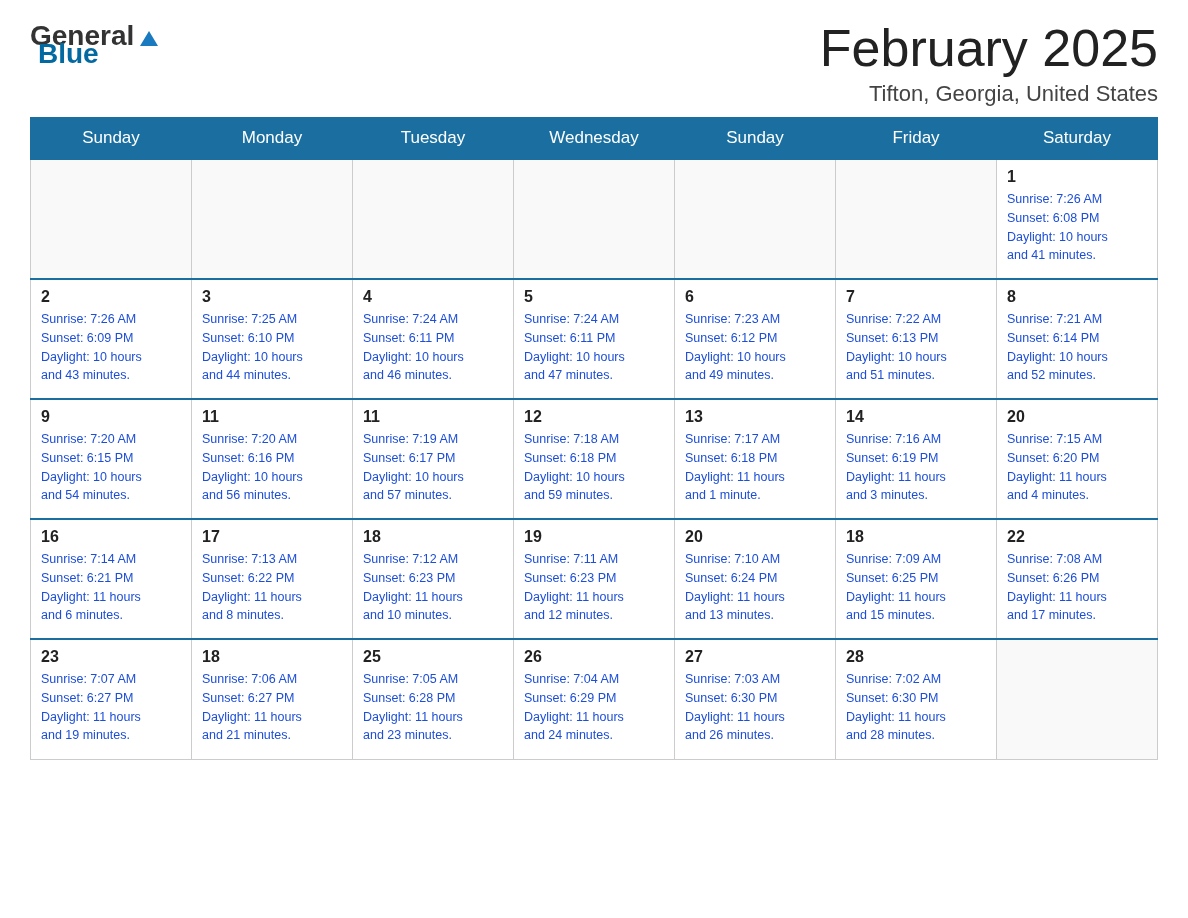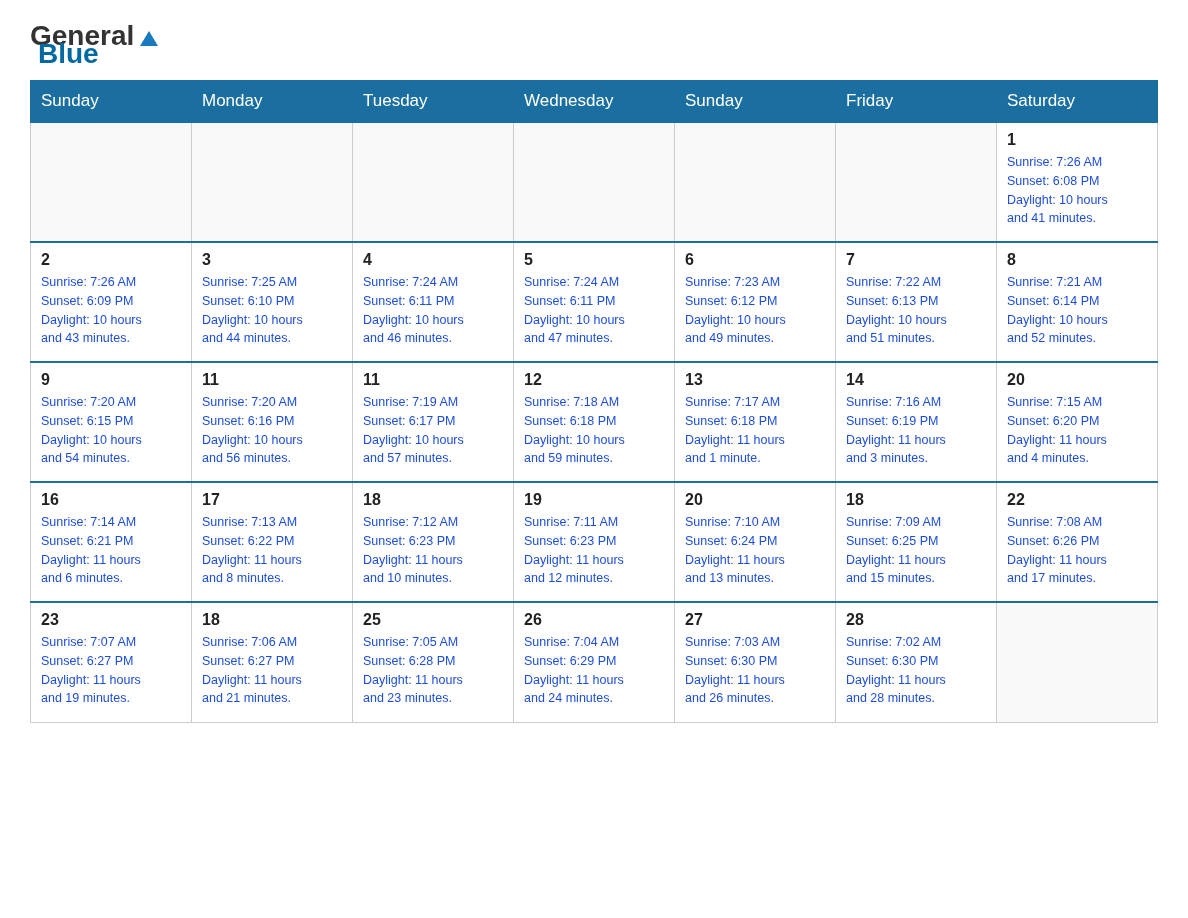--- a/index.html
+++ b/index.html
@@ -55,21 +55,21 @@
       width: 100%;
       border-collapse: collapse;
       margin-top: 10px;
     }
     .calendar th {
       background-color: #1a6fa0;
       color: #fff;
       font-size: 17px;
       font-weight: normal;
       padding: 10px 10px;
-      text-align: left;
+      text-align: center;
       border: 1px solid #1a6fa0;
     }
     .calendar td {
       vertical-align: top;
       padding: 8px 10px;
       border: 1px solid #ccc;
       width: 14.28%;
       height: 120px;
       font-size: 13px;
       color: #333;
@@ -98,20 +98,24 @@
 
 <div class="header">
   <div class="logo">
     <div class="logo-row">
       <span class="logo-text-general">General</span>
       <span style="display:inline-block; width:0; height:0; border-left:9px solid transparent; border-right:9px solid transparent; border-bottom:15px solid #1a7abf; margin-left:6px; margin-top:4px;"></span>
     </div>
     <div class="logo-row" style="margin-top:-6px; margin-left:4px;">
       <span class="logo-text-blue">Blue</span>
     </div>
+  </div>
+  <div class="title-block">
+    <div class="calendar-title">February 2025</div>
+    <div class="calendar-subtitle">Tifton, Georgia, United States</div>
   </div>
 </div>
 
 <table class="calendar">
   <thead>
     <tr>
       <th>Sunday</th>
       <th>Monday</th>
       <th>Tuesday</th>
       <th>Wednesday</th>

